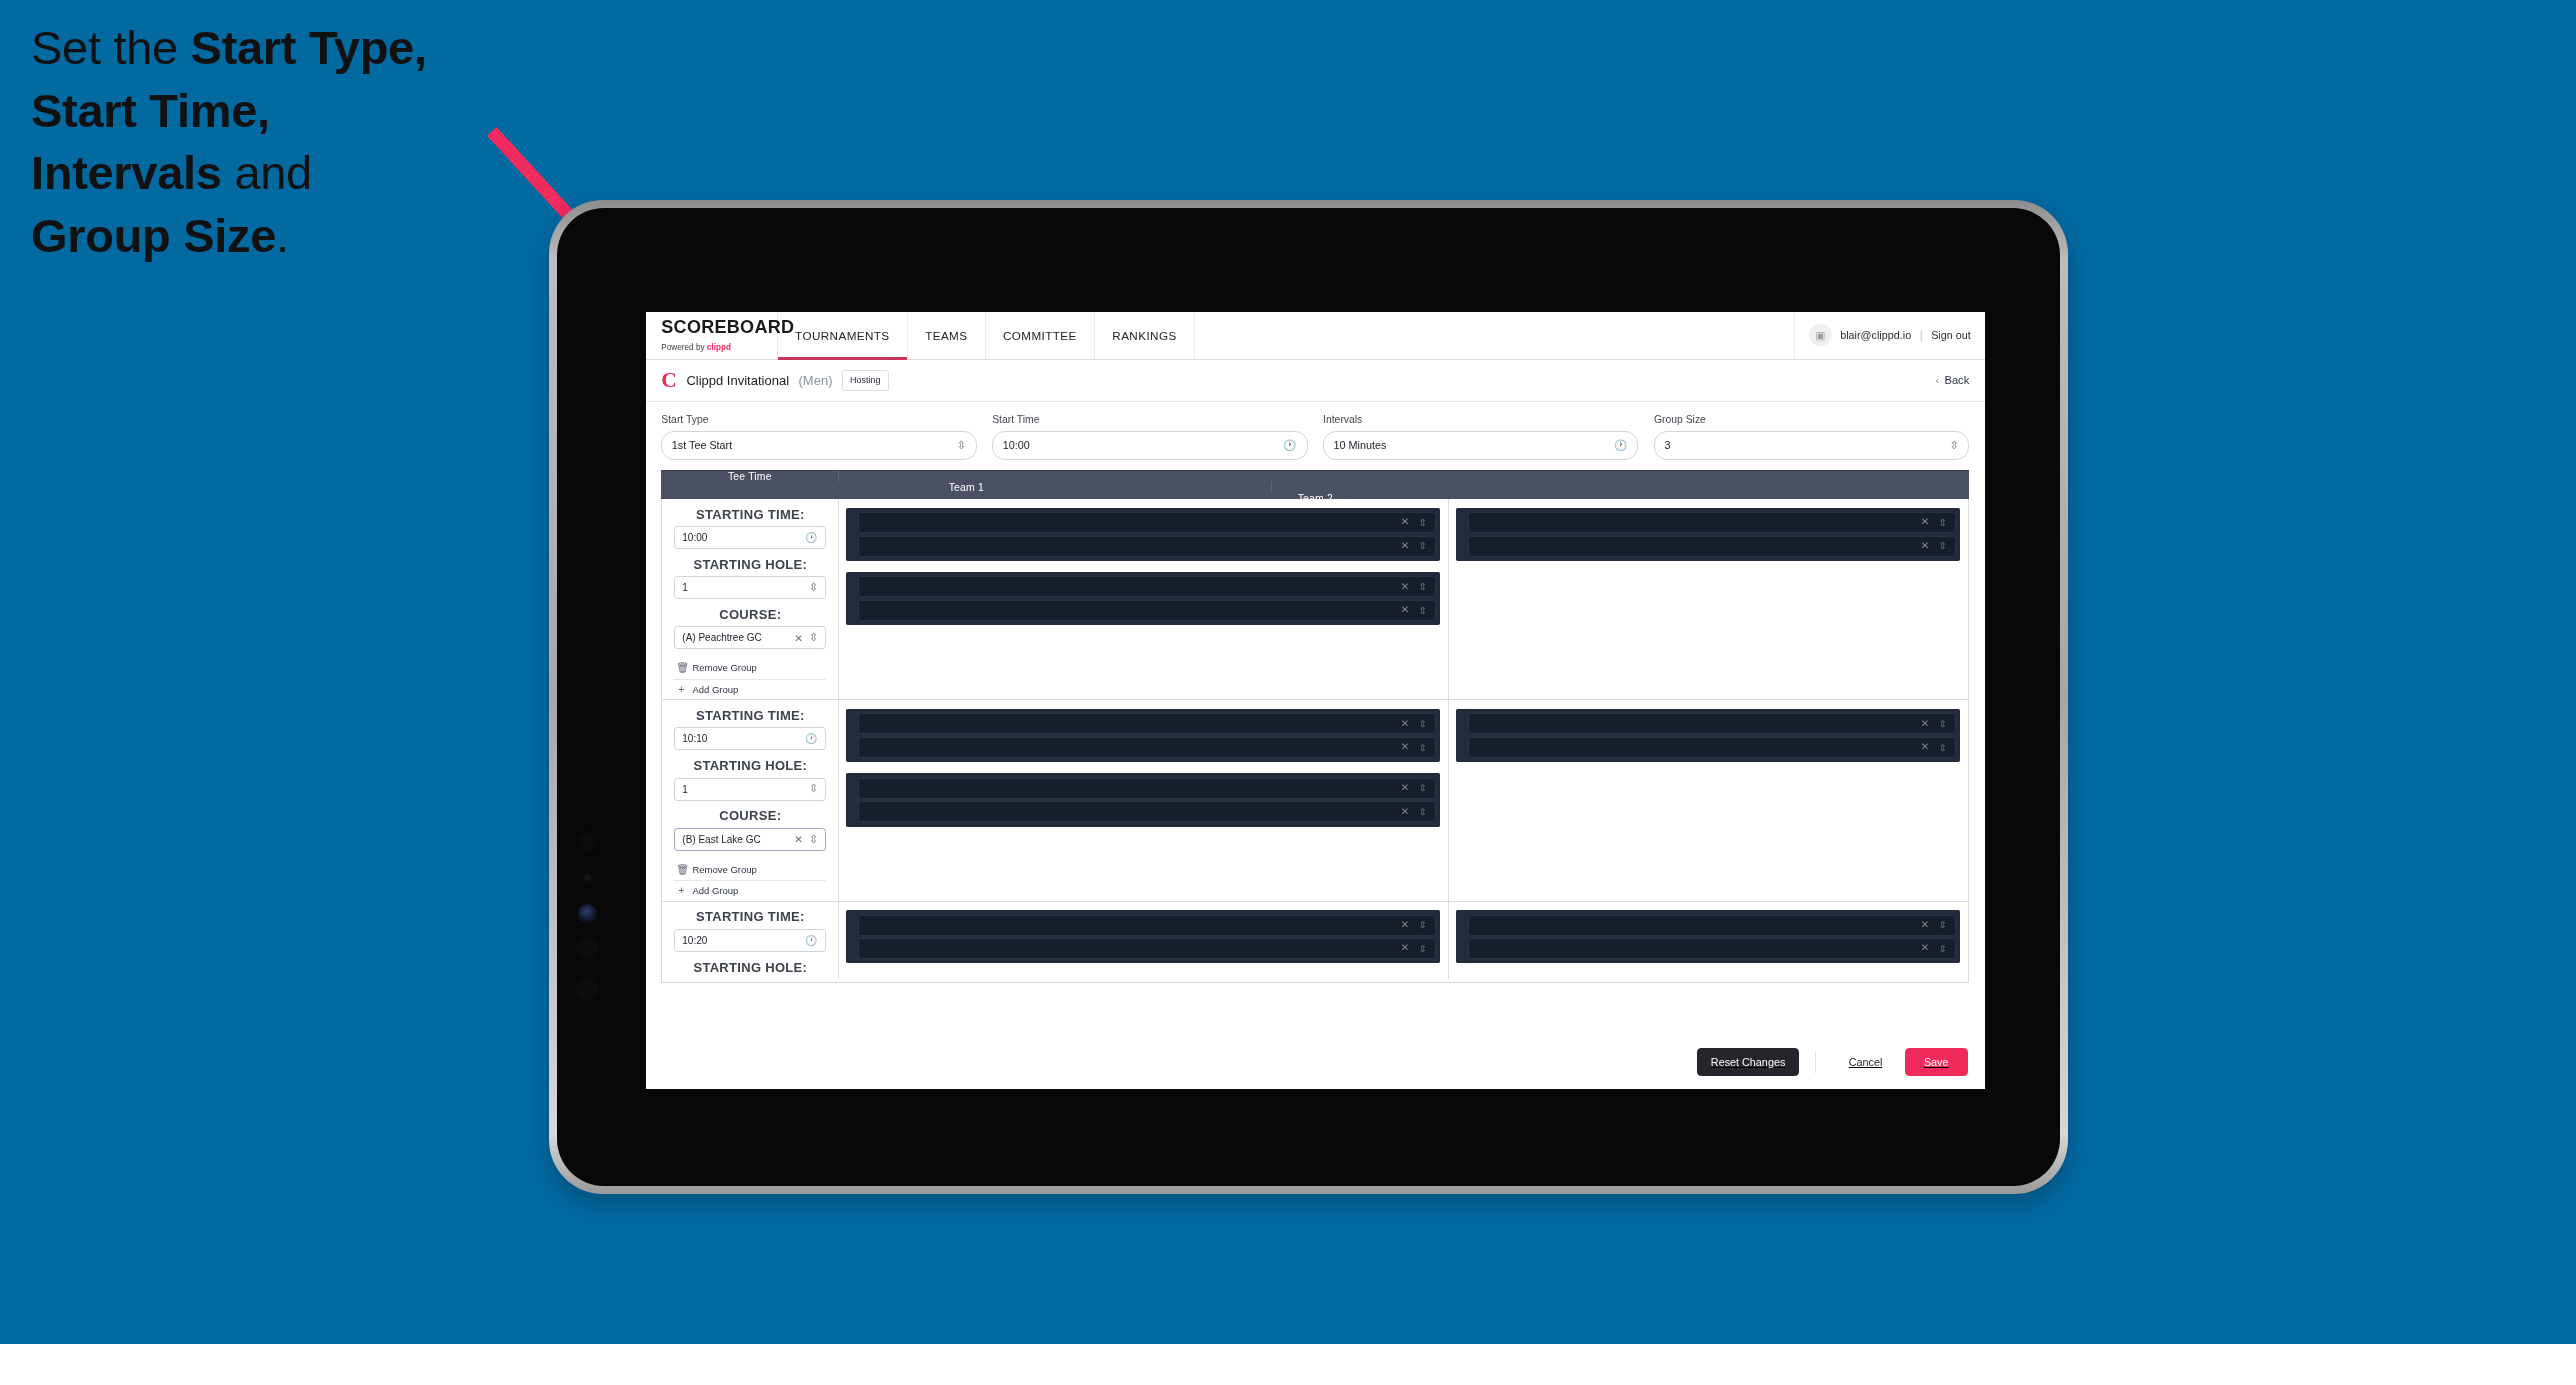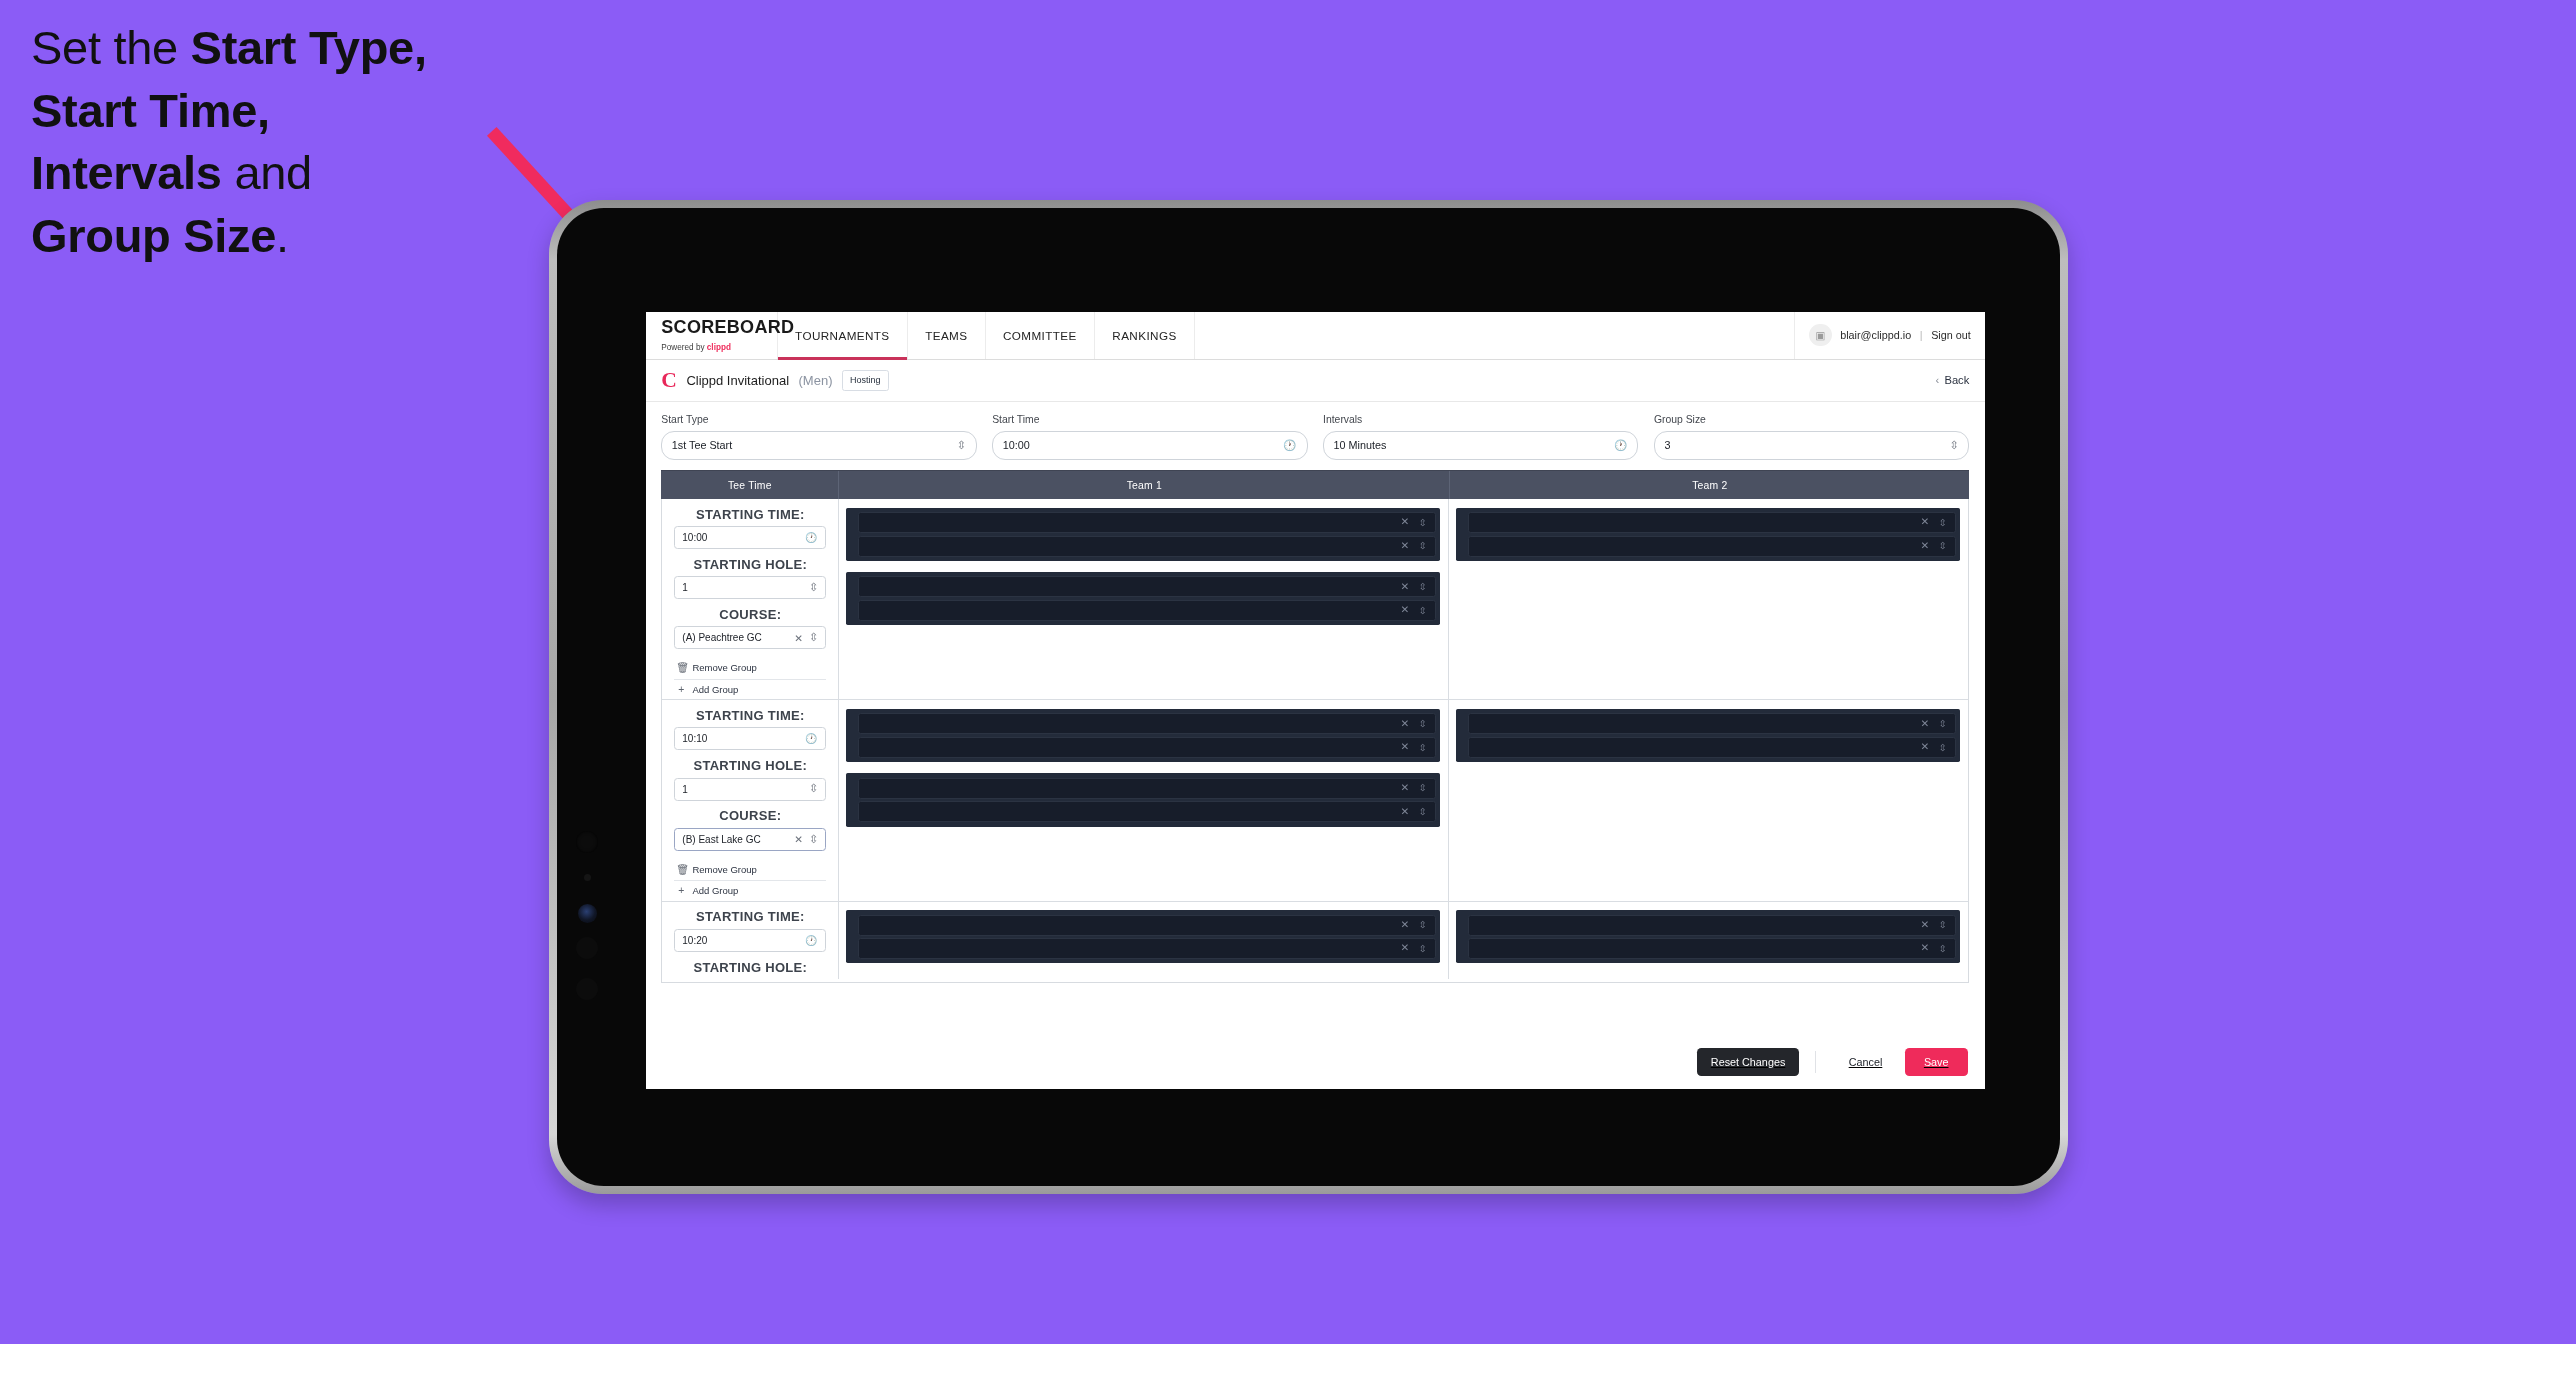--- a/index.html
+++ b/index.html
@@ -5,21 +5,21 @@
   html, body {
     margin: 0; padding: 0;
     width: 2576px; height: 1386px;
     background: #ffffff;
     font-family: "Liberation Sans", sans-serif;
     overflow: hidden;
   }
   #stage {
     position: relative;
     width: 2576px; height: 1344px;
-    background: #8b5cf6;
+    background: #0369a1;
   }
 
   
   #caption {
     position: absolute;
     left: 31px; top: 17.3px;
     width: 552px;
     font-size: 47px;
     line-height: 1.33;
     letter-spacing: -0.3px;
@@ -135,20 +135,21 @@
   }
   .fieldbox .val { flex:1; }
   .spin { color:#6c727c; font-size: 11.2px; line-height: 1; }
   .clockico { color:#6c727c; }
 
   
   #tablehead {
     display:flex; height: 28px; background:#4b5162; color:#fff;
     border-top: 0.9px solid #3f4453;
     margin: 1.7px 15.5px 0 15.5px;
+    flex-direction: column;
   }
   #tablehead .cell { display:flex; align-items:center; justify-content:center; font-size: 10.4px; letter-spacing:0.2px; }
   #tablehead .c1 { width: 177px; border-right: 0.9px solid #5d6476; }
   #tablehead .c2 { width: 610px; border-right: 0.9px solid #5d6476; }
   #tablehead .c3 { flex: 1; }
 
   #tablebody {
     margin: 0 15.5px;
     border: 0.9px solid #d7dbe0; border-top: none;
     height: 483px; overflow: hidden; position: relative; background:#fff;

